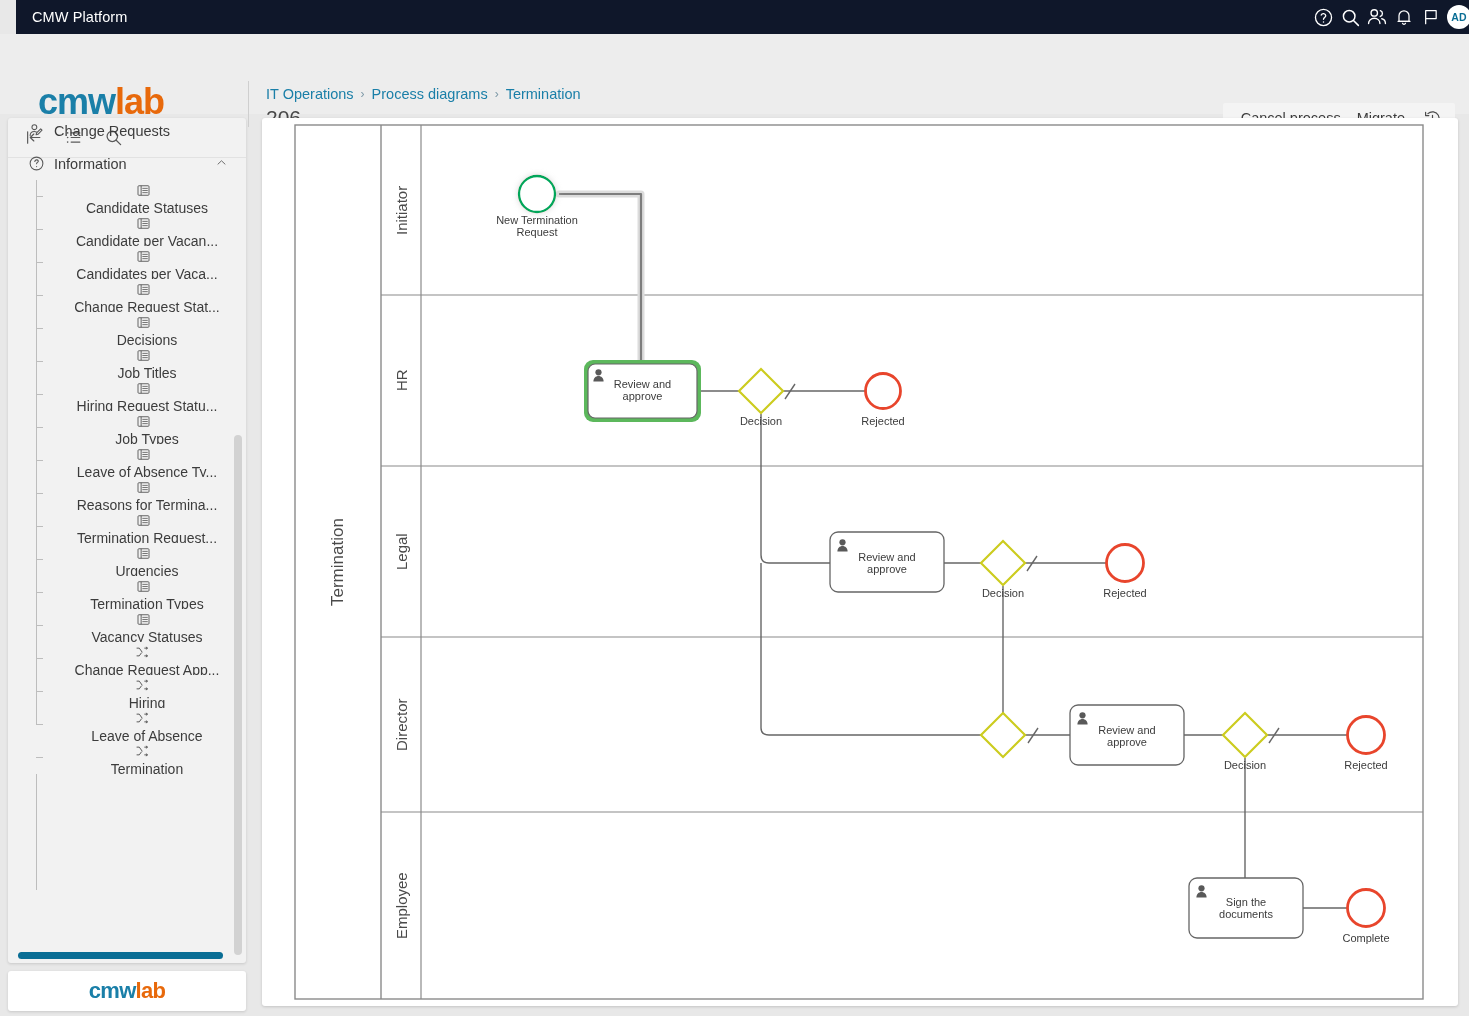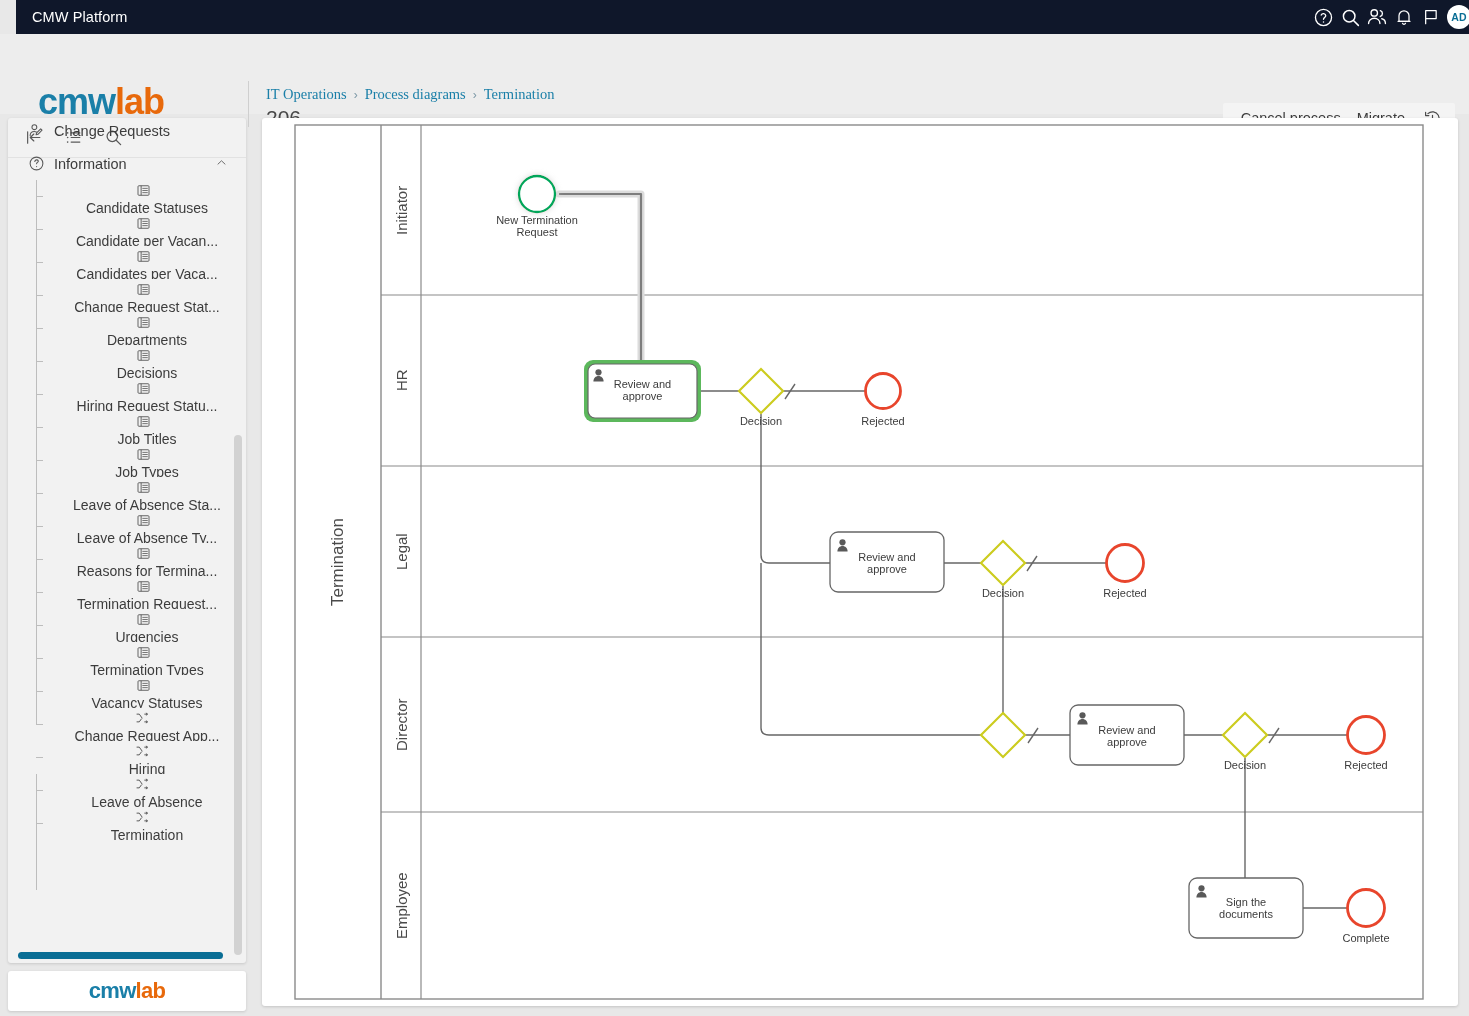--- a/index.html
+++ b/index.html
@@ -60,21 +60,21 @@
     position: absolute; left: 248px; top: 47px;
     width: 1px; height: 46px; background: #cfcfcf;
   }
 
   .breadcrumb {
     position: absolute; left: 266px; top: 52px;
     font-size: 14.5px; color: #1a7fa8;
     display: flex; align-items: center; gap: 7px;
   }
   .breadcrumb .sep { color: #7f9aa8; font-size: 12px; }
-  .breadcrumb span.crumb { cursor: pointer; font-family: Liberation Serif, serif; }
+  .breadcrumb span.crumb { cursor: pointer; }
   .page-id {
     position: absolute; left: 266px; top: 72px;
     font-size: 21px; color: #474747;
   }
 
   .header-actions {
     position: absolute; right: 14px; top: 69px;
     height: 30px;
     background: #f4f4f4;
     display: flex; align-items: center;
@@ -334,76 +334,54 @@
       </div>
       <div class="sb-row child">
         <span class="tree-stub"></span>
         <span class="ic">
           <svg width="15" height="15" viewBox="0 0 24 24" fill="none" stroke="#5a5a5a" stroke-width="1.5">
             <rect x="3.2" y="4.4" width="17.6" height="15.2" rx="1.4"></rect>
             <path d="M8.2 4.4v15.2"></path>
             <path d="M10.8 8.6h7.4M10.8 12h7.4M10.8 15.4h7.4" stroke-width="1.3" stroke-linecap="round"></path>
           </svg>
         </span>
-        <span class="lbl">Departments</span>
-      </div>
-      <div class="sb-row child">
-        <span class="tree-stub"></span>
-        <span class="ic">
-          <svg width="15" height="15" viewBox="0 0 24 24" fill="none" stroke="#5a5a5a" stroke-width="1.5">
-            <rect x="3.2" y="4.4" width="17.6" height="15.2" rx="1.4"></rect>
-            <path d="M8.2 4.4v15.2"></path>
-            <path d="M10.8 8.6h7.4M10.8 12h7.4M10.8 15.4h7.4" stroke-width="1.3" stroke-linecap="round"></path>
-          </svg>
-        </span>
         <span class="lbl">Decisions</span>
       </div>
       <div class="sb-row child">
         <span class="tree-stub"></span>
         <span class="ic">
           <svg width="15" height="15" viewBox="0 0 24 24" fill="none" stroke="#5a5a5a" stroke-width="1.5">
             <rect x="3.2" y="4.4" width="17.6" height="15.2" rx="1.4"></rect>
             <path d="M8.2 4.4v15.2"></path>
             <path d="M10.8 8.6h7.4M10.8 12h7.4M10.8 15.4h7.4" stroke-width="1.3" stroke-linecap="round"></path>
           </svg>
         </span>
+        <span class="lbl">Job Titles</span>
+      </div>
+      <div class="sb-row child">
+        <span class="tree-stub"></span>
+        <span class="ic">
+          <svg width="15" height="15" viewBox="0 0 24 24" fill="none" stroke="#5a5a5a" stroke-width="1.5">
+            <rect x="3.2" y="4.4" width="17.6" height="15.2" rx="1.4"></rect>
+            <path d="M8.2 4.4v15.2"></path>
+            <path d="M10.8 8.6h7.4M10.8 12h7.4M10.8 15.4h7.4" stroke-width="1.3" stroke-linecap="round"></path>
+          </svg>
+        </span>
         <span class="lbl">Hiring Request Statu...</span>
       </div>
       <div class="sb-row child">
         <span class="tree-stub"></span>
         <span class="ic">
           <svg width="15" height="15" viewBox="0 0 24 24" fill="none" stroke="#5a5a5a" stroke-width="1.5">
             <rect x="3.2" y="4.4" width="17.6" height="15.2" rx="1.4"></rect>
             <path d="M8.2 4.4v15.2"></path>
             <path d="M10.8 8.6h7.4M10.8 12h7.4M10.8 15.4h7.4" stroke-width="1.3" stroke-linecap="round"></path>
           </svg>
         </span>
-        <span class="lbl">Job Titles</span>
-      </div>
-      <div class="sb-row child">
-        <span class="tree-stub"></span>
-        <span class="ic">
-          <svg width="15" height="15" viewBox="0 0 24 24" fill="none" stroke="#5a5a5a" stroke-width="1.5">
-            <rect x="3.2" y="4.4" width="17.6" height="15.2" rx="1.4"></rect>
-            <path d="M8.2 4.4v15.2"></path>
-            <path d="M10.8 8.6h7.4M10.8 12h7.4M10.8 15.4h7.4" stroke-width="1.3" stroke-linecap="round"></path>
-          </svg>
-        </span>
         <span class="lbl">Job Types</span>
-      </div>
-      <div class="sb-row child">
-        <span class="tree-stub"></span>
-        <span class="ic">
-          <svg width="15" height="15" viewBox="0 0 24 24" fill="none" stroke="#5a5a5a" stroke-width="1.5">
-            <rect x="3.2" y="4.4" width="17.6" height="15.2" rx="1.4"></rect>
-            <path d="M8.2 4.4v15.2"></path>
-            <path d="M10.8 8.6h7.4M10.8 12h7.4M10.8 15.4h7.4" stroke-width="1.3" stroke-linecap="round"></path>
-          </svg>
-        </span>
-        <span class="lbl">Leave of Absence Sta...</span>
       </div>
       <div class="sb-row child">
         <span class="tree-stub"></span>
         <span class="ic">
           <svg width="15" height="15" viewBox="0 0 24 24" fill="none" stroke="#5a5a5a" stroke-width="1.5">
             <rect x="3.2" y="4.4" width="17.6" height="15.2" rx="1.4"></rect>
             <path d="M8.2 4.4v15.2"></path>
             <path d="M10.8 8.6h7.4M10.8 12h7.4M10.8 15.4h7.4" stroke-width="1.3" stroke-linecap="round"></path>
           </svg>
         </span>

